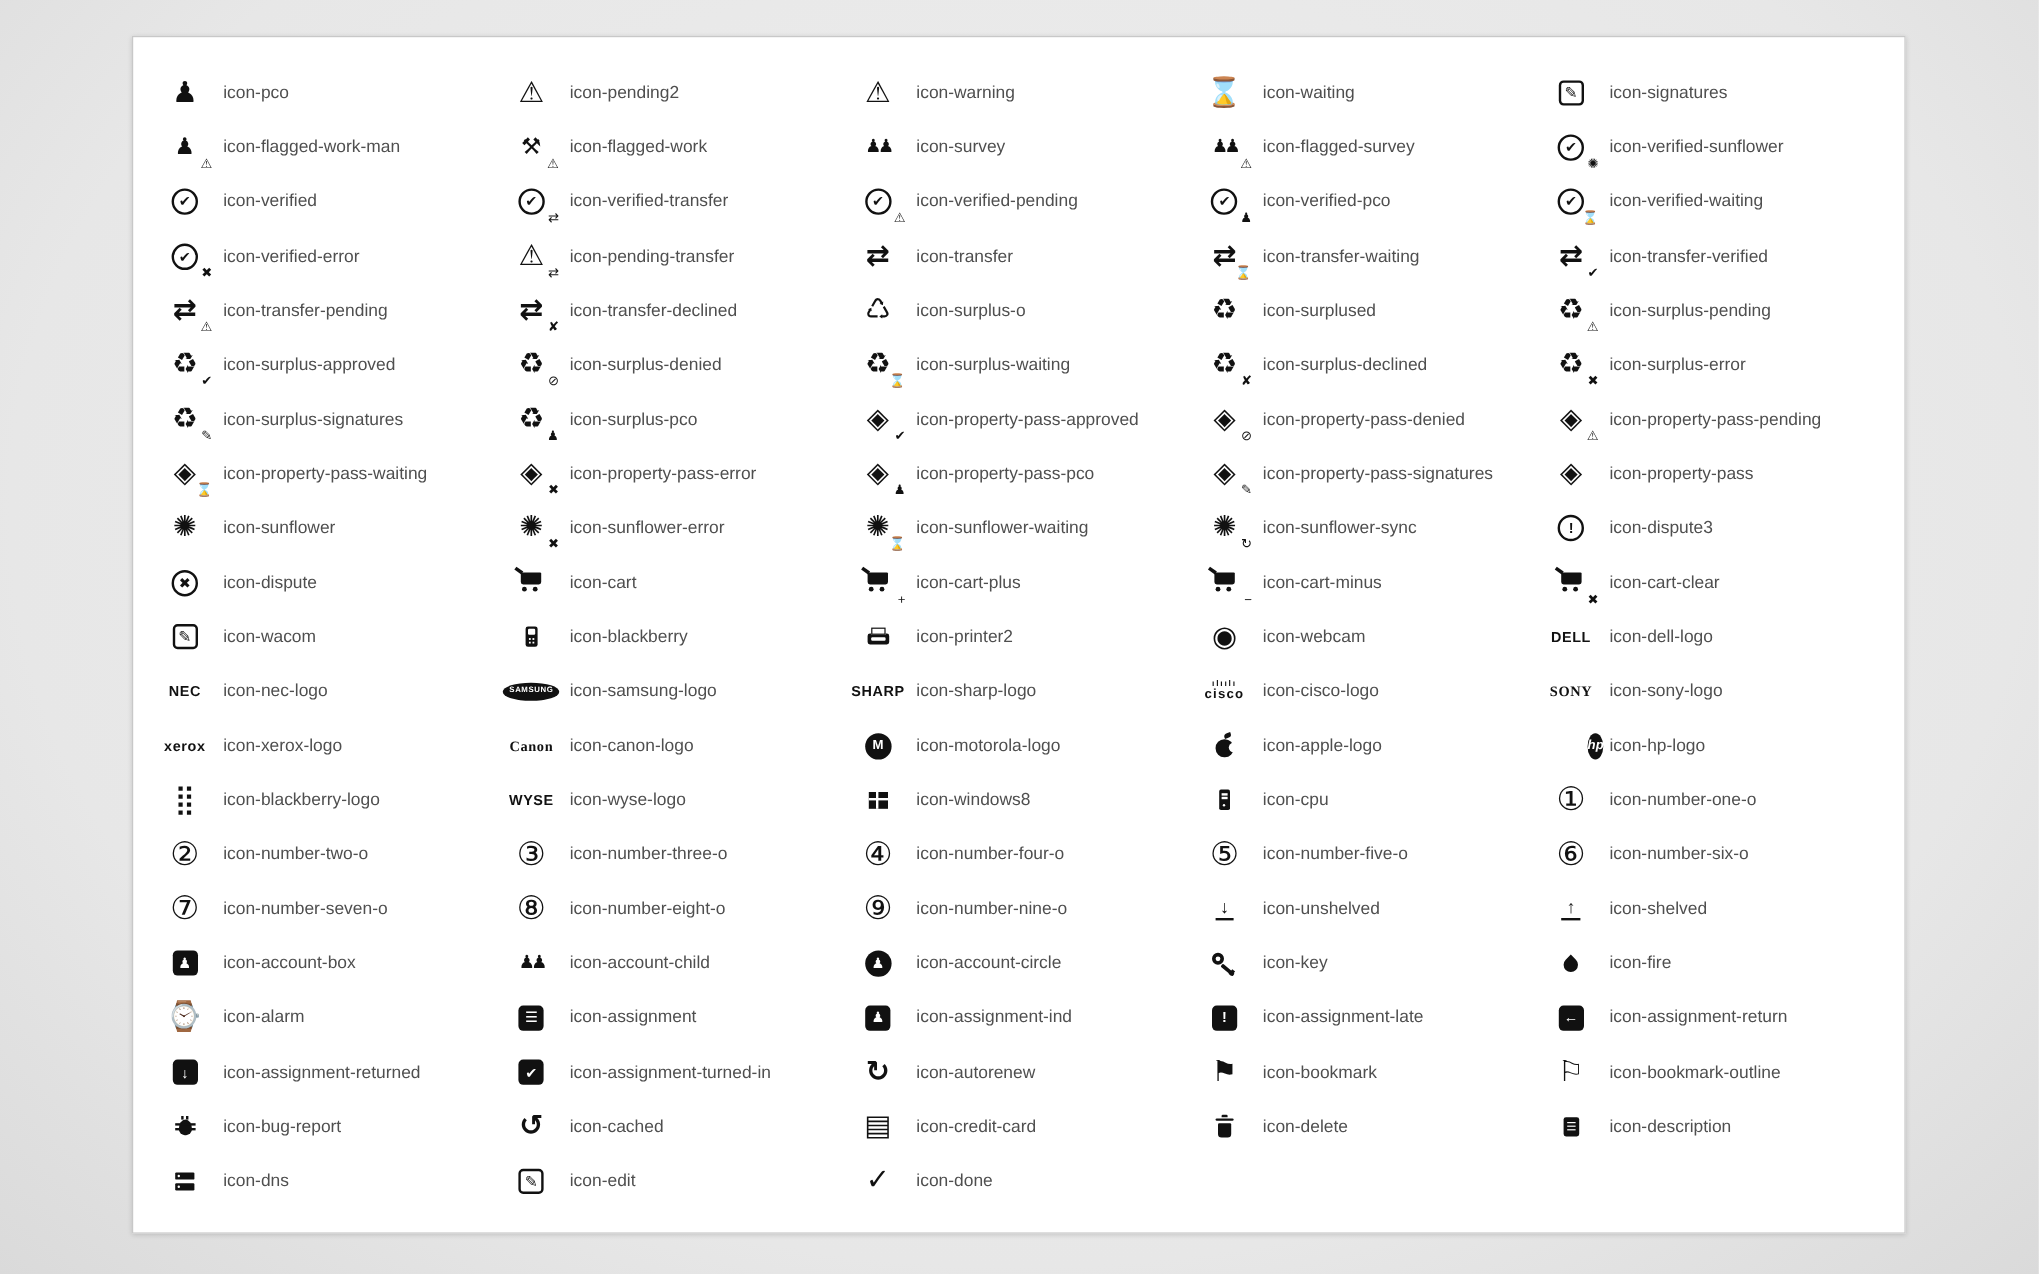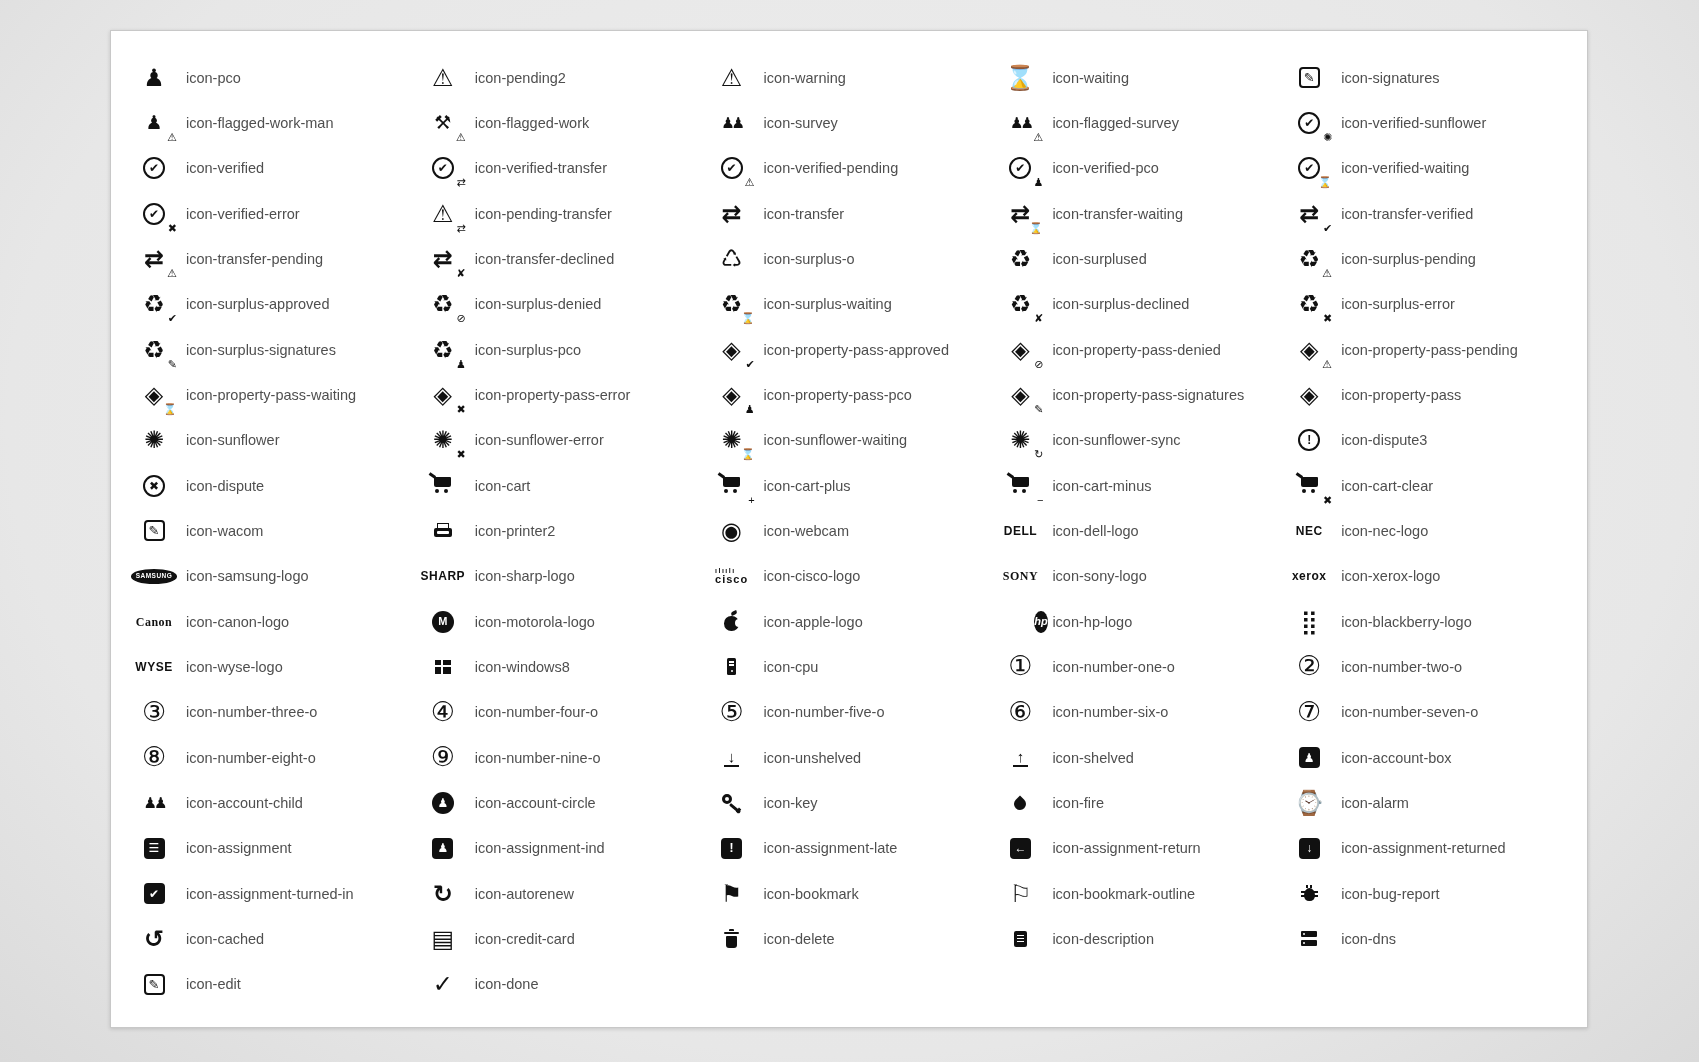--- a/index.html
+++ b/index.html
@@ -35,21 +35,21 @@
   
   .wrap-circled{width:22px;height:22px;border:2.5px solid var(--icon,#111);border-radius:50%;font-size:12px;font-weight:bold;box-sizing:border-box;}
   .wrap-boxed{width:21px;height:21px;border:2.5px solid var(--icon,#111);border-radius:4px;font-size:13px;box-sizing:border-box;}
   .wrap-plate{width:21px;height:21px;background:var(--icon,#111);color:#fff;border-radius:4px;font-size:12px;font-weight:bold;}
   .wrap-plate-circle{width:22px;height:22px;background:var(--icon,#111);color:#fff;border-radius:50%;font-size:12px;font-weight:bold;}
   .wrap-logo{font-size:12px;font-weight:bold;letter-spacing:0.5px;}
   .wrap-logo.serif{font-family:"Liberation Serif","DejaVu Serif",serif;}
   .wrap-logo-ellipse{background:var(--icon,#111);color:#fff;border-radius:50%;padding:4px 5px;font-size:6.5px;font-weight:bold;letter-spacing:0.5px;}
   .wrap-logo-circle{width:22px;height:22px;background:var(--icon,#111);color:#fff;border-radius:50%;font-size:11px;font-weight:bold;}
   .italic{font-style:italic;margin-left:41px;}
-  .cisco{display:inline-flex;flex-direction:column;align-items:flex-start;font-size:11px;font-weight:bold;letter-spacing:1px;line-height:1;}
+  .cisco{display:inline-flex;flex-direction:column;align-items:center;font-size:11px;font-weight:bold;letter-spacing:1px;line-height:1;}
   .cisco .top{font-size:7px;letter-spacing:1.5px;line-height:0.9;font-weight:bold;}
   
   .badge{position:absolute;right:-4px;bottom:-4px;font-size:11px;line-height:1;font-weight:normal;font-style:normal;color:var(--icon,#111);background:#fff;border-radius:50%;padding:0;}
   
   .shape{position:relative;display:inline-block;}
   .shape-cart{width:17px;height:10px;background:#111;border-radius:1px 1px 2px 2px;margin-bottom:7px;}
   .shape-cart::before{content:"";position:absolute;left:1px;bottom:-6px;width:4px;height:4px;border-radius:50%;background:#111;box-shadow:9px 0 0 #111;}
   .shape-cart::after{content:"";position:absolute;left:-5px;top:-3px;width:7px;height:2.5px;background:#111;transform:rotate(35deg);}
   .shape-projector{width:20px;height:11px;background:#111;border-radius:4px;}
   .shape-projector::before{content:"";position:absolute;right:2px;top:2.5px;width:5px;height:5px;border:1.5px solid #fff;border-radius:50%;}
@@ -425,20 +425,26 @@
     <span class="lb">icon-cart-clear</span>
   </div>
       <div class="item">
     <span class="ic">
           <span class="g wrap-boxed">✎</span>
         </span>
     <span class="lb">icon-wacom</span>
   </div>
       <div class="item">
     <span class="ic">
+          <i class="shape shape-phone"></i>
+        </span>
+    <span class="lb">icon-blackberry</span>
+  </div>
+      <div class="item">
+    <span class="ic">
           <i class="shape shape-printer"></i>
         </span>
     <span class="lb">icon-printer2</span>
   </div>
       <div class="item">
     <span class="ic">
           <span class="g big">◉</span>
         </span>
     <span class="lb">icon-webcam</span>
   </div>

